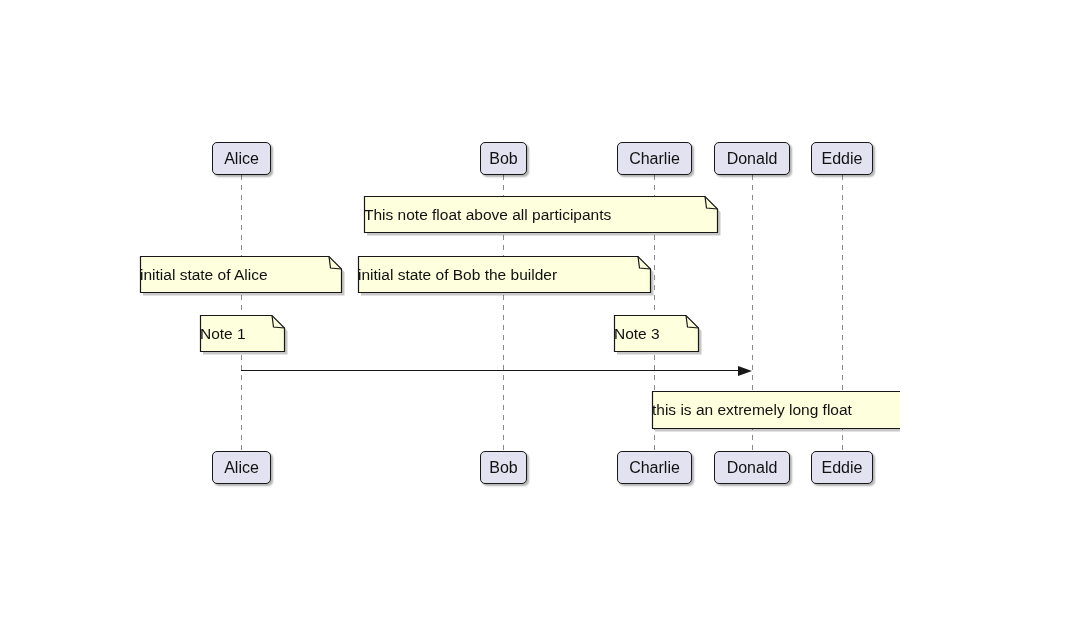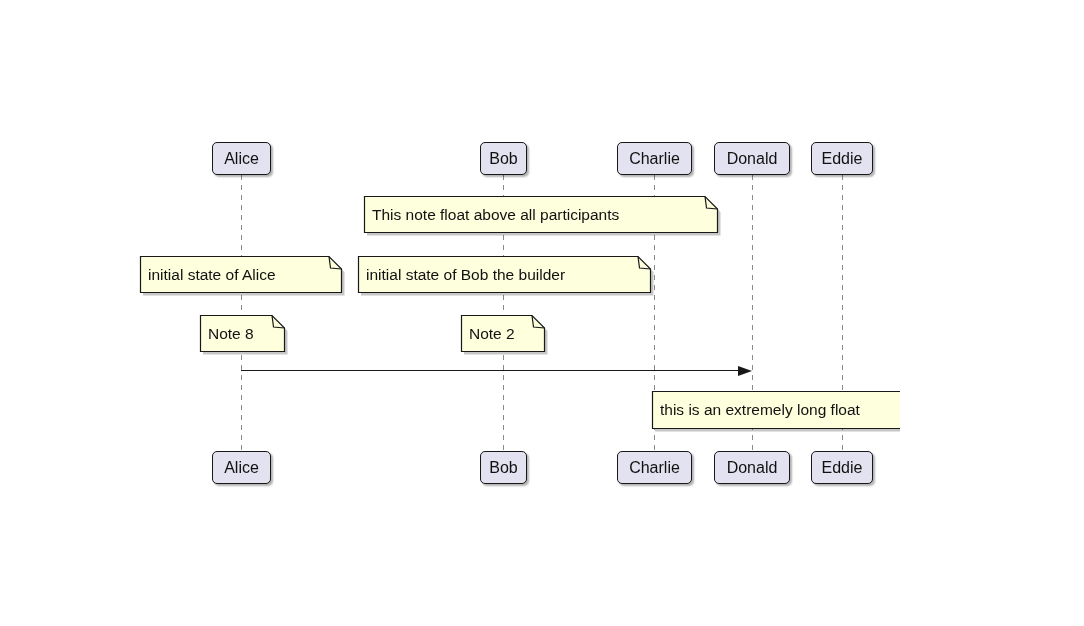--- a/index.html
+++ b/index.html
@@ -37,21 +37,21 @@
     display:flex;align-items:center;justify-content:center;
     font-size:16px;line-height:1;
     box-sizing:border-box;height:33px;
   }
   .note{
     position:absolute;
     display:flex;align-items:center;
     font-size:15.5px;line-height:1;
   }
   .note-bg{position:absolute;left:0;top:0;overflow:visible;}
-  .note .note-text{position:relative;padding-left:8px;white-space:nowrap;}
+  .note .note-text{position:relative;padding-left:0;white-space:nowrap;}
   .arrow-line{position:absolute;height:1px;background:var(--arrow);}
   .arrow-head{
     position:absolute;width:0;height:0;
     border-top:5px solid transparent;
     border-bottom:5px solid transparent;
     border-left:14px solid var(--arrow);
   }
 </style>
 </head>
 <body>
@@ -103,29 +103,29 @@
         <path d="M280 0.5 L281.5 12 L292.5 13" fill="none" stroke="#181818" stroke-width="1.2"></path>
       </svg>
     <span class="note-text">initial state of Bob the builder</span>
   </div>
   <div class="note" style="left:200px;top:315px;width:85px;height:37px;">
       <svg class="note-bg" width="91" height="43">
         <path d="M3 3.5 L74.5 3.5 L87.5 16 L87.5 39.5 L3 39.5 Z" fill="rgba(0,0,0,0.22)"></path>
         <path d="M0.5 0.5 L72 0.5 L84.5 13 L84.5 36.5 L0.5 36.5 Z" fill="#FEFFDD" stroke="#181818" stroke-width="1.2"></path>
         <path d="M72 0.5 L73.5 12 L84.5 13" fill="none" stroke="#181818" stroke-width="1.2"></path>
       </svg>
-    <span class="note-text">Note 8</span>
+    <span class="note-text">Note 1</span>
   </div>
-  <div class="note" style="left:461px;top:315px;width:84px;height:37px;">
-      <svg class="note-bg" width="90" height="43">
-        <path d="M3 3.5 L73.5 3.5 L86.5 16 L86.5 39.5 L3 39.5 Z" fill="rgba(0,0,0,0.22)"></path>
-        <path d="M0.5 0.5 L71 0.5 L83.5 13 L83.5 36.5 L0.5 36.5 Z" fill="#FEFFDD" stroke="#181818" stroke-width="1.2"></path>
-        <path d="M71 0.5 L72.5 12 L83.5 13" fill="none" stroke="#181818" stroke-width="1.2"></path>
+  <div class="note" style="left:614px;top:315px;width:85px;height:37px;">
+      <svg class="note-bg" width="91" height="43">
+        <path d="M3 3.5 L74.5 3.5 L87.5 16 L87.5 39.5 L3 39.5 Z" fill="rgba(0,0,0,0.22)"></path>
+        <path d="M0.5 0.5 L72 0.5 L84.5 13 L84.5 36.5 L0.5 36.5 Z" fill="#FEFFDD" stroke="#181818" stroke-width="1.2"></path>
+        <path d="M72 0.5 L73.5 12 L84.5 13" fill="none" stroke="#181818" stroke-width="1.2"></path>
       </svg>
-    <span class="note-text">Note 2</span>
+    <span class="note-text">Note 3</span>
   </div>
   <div class="note" style="left:652px;top:391px;width:291px;height:38px;">
       <svg class="note-bg" width="297" height="44">
         <path d="M3 3.5 L280.5 3.5 L293.5 16 L293.5 40.5 L3 40.5 Z" fill="rgba(0,0,0,0.22)"></path>
         <path d="M0.5 0.5 L278 0.5 L290.5 13 L290.5 37.5 L0.5 37.5 Z" fill="#FEFFDD" stroke="#181818" stroke-width="1.2"></path>
         <path d="M278 0.5 L279.5 12 L290.5 13" fill="none" stroke="#181818" stroke-width="1.2"></path>
       </svg>
     <span class="note-text">this is an extremely long float</span>
   </div>
 

